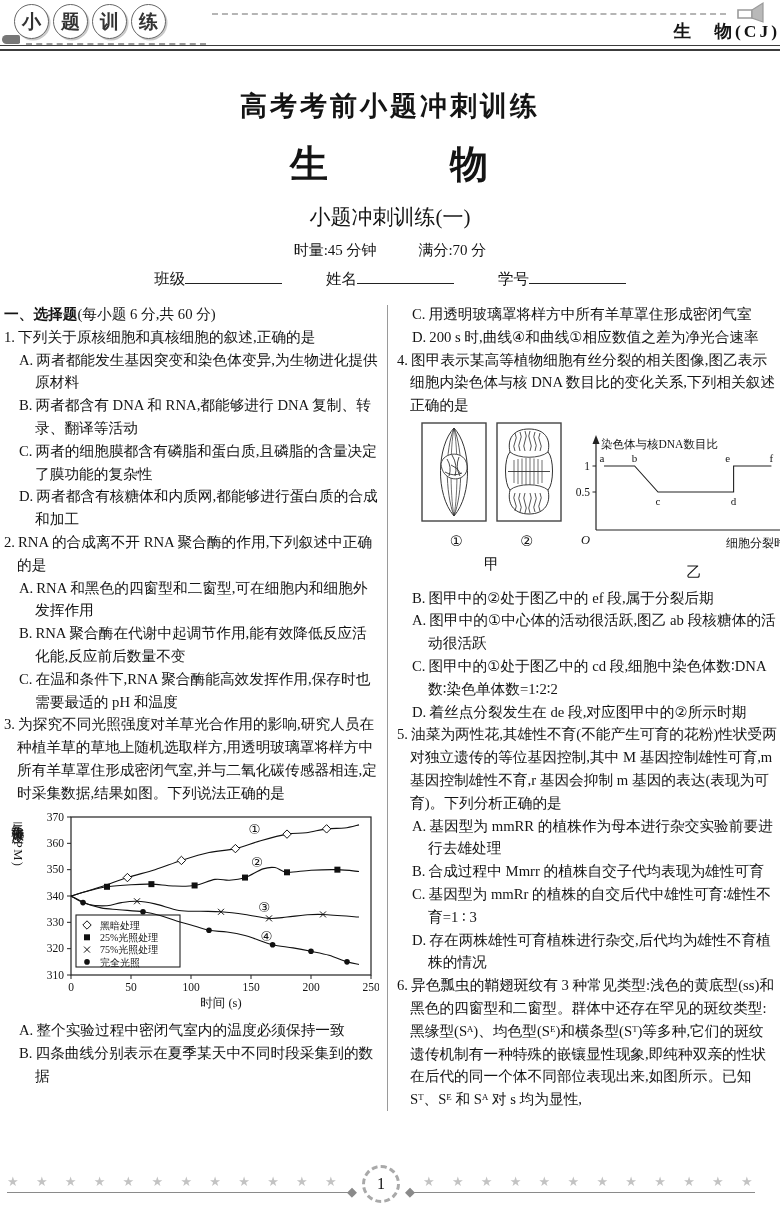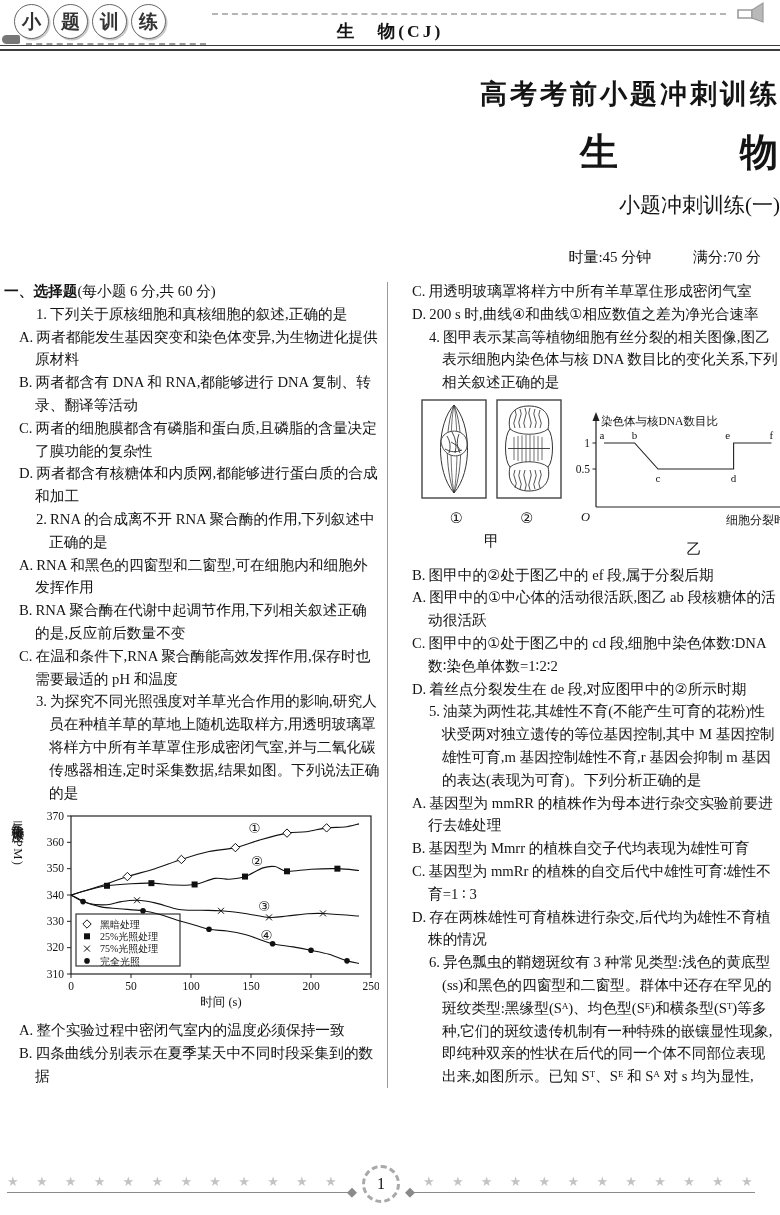--- a/index.html
+++ b/index.html
@@ -11,45 +11,45 @@
   .masthead{position:relative;height:52px;}
   .logo{position:absolute;left:14px;top:4px;display:flex;gap:4px;}
   .logo-circle{width:33px;height:33px;border:1.6px solid #666;border-radius:50%;
     display:flex;align-items:center;justify-content:center;font-size:19px;font-weight:bold;
     color:#333;background:#fff;box-shadow:1.5px 1.5px 0 #c9c9c9;}
   .logo-underline{position:absolute;left:26px;top:43px;width:180px;border-top:2px dashed #9a9a9a;}
   .hand-icon{position:absolute;left:2px;top:35px;width:18px;height:9px;background:#777;
     border-radius:5px 2px 2px 5px;}
   .deco-line{position:absolute;left:212px;top:13px;right:54px;border-top:2px dashed #b5b5b5;}
   .megaphone-icon{position:absolute;right:14px;top:1px;}
-  .masthead-subject{position:absolute;left:0;right:0;top:19px;text-align:center;
+  .masthead-subject{position:absolute;left:0;right:0;top:19px;text-align:right;
     font-size:17.5px;font-weight:bold;letter-spacing:3px;}
   .double-rule{position:absolute;left:0;right:0;top:45px;height:2.6px;
     border-top:1.4px solid #3c3c3c;border-bottom:2.8px solid #3c3c3c;}
 
   
-  .title-block{text-align:right;padding-top:24px;}
+  .title-block{text-align:center;padding-top:36px;}
   .main-title{font-size:27px;font-weight:bold;letter-spacing:3px;}
   .subject-title{font-size:38px;font-weight:bold;margin-top:15px;letter-spacing:2px;}
   .subtitle{font-size:21px;font-weight:normal;margin-top:13px;}
-  .meta{margin-top:29px;font-size:15px;}
+  .meta{margin-top:10px;font-size:15px;}
   .meta span{margin:0 19px;}
   .fields{margin-top:9px;font-size:15.5px;}
   .field{margin:0 20px;white-space:nowrap;}
   .blank{display:inline-block;width:97px;border-bottom:1.3px solid #222;height:13px;}
 
   
   .columns{display:flex;padding:13px 2px 0 4px;}
   .col{width:381px;font-size:14.7px;line-height:22.8px;}
   .col-left{padding-right:4px;}
   .divider{width:1px;background:#9a9a9a;margin:2px 2px 0 2px;}
   .col-right{padding-left:7px;}
   .sec-heading{font-weight:bold;}
   .sec-note{font-weight:normal;}
-  .qline{padding-left:13px;text-indent:-13px;margin-left:32px;}
+  .qline{padding-left:13px;text-indent:-13px;}
   .opt{padding-left:31px;text-indent:-16px;}
   .olabel{margin-right:3px;}
 
   
   .chart-wrap{display:flex;align-items:stretch;margin:4px 0 2px 2px;}
   .chart-ylabel{writing-mode:vertical-rl;font-size:12.5px;letter-spacing:1.5px;
     height:172px;padding-top:4px;color:#141414;}
 
   
   .fig4{display:flex;align-items:flex-start;gap:12px;margin:5px 0 3px 24px;}
@@ -100,20 +100,25 @@
   </div>
 
   <div class="title-block">
     <div class="main-title">高考考前小题冲刺训练</div>
     <div class="subject-title">生　　　物</div>
     <div class="subtitle">小题冲刺训练(一)</div>
     <div class="meta">
       <span>时量:45 分钟</span>
       <span>满分:70 分</span>
     </div>
+    <div class="fields">
+      <span class="field"><span>班级</span><span class="blank"></span></span>
+      <span class="field"><span>姓名</span><span class="blank"></span></span>
+      <span class="field"><span>学号</span><span class="blank"></span></span>
+    </div>
   </div>
 
   <div class="columns">
 
     <div class="col col-left">
       <div class="sec-heading">
         <span>一、选择题</span><span class="sec-note">(每小题 6 分,共 60 分)</span>
       </div>
 
       <div>
@@ -124,21 +129,21 @@
         <div class="opt"><span class="olabel">B.</span><span>两者都含有 DNA 和 RNA,都能够进行 DNA 复制、转录、翻译等活动</span></div>
         <div class="opt"><span class="olabel">C.</span><span>两者的细胞膜都含有磷脂和蛋白质,且磷脂的含量决定了膜功能的复杂性</span></div>
         <div class="opt"><span class="olabel">D.</span><span>两者都含有核糖体和内质网,都能够进行蛋白质的合成和加工</span></div>
       </div>
 
       <div>
         <div class="qline">
           <span class="olabel">2.</span><span>RNA 的合成离不开 RNA 聚合酶的作用,下列叙述中正确的是</span>
         </div>
         <div class="opt"><span class="olabel">A.</span><span>RNA 和黑色的四窗型和二窗型,可在细胞内和细胞外发挥作用</span></div>
-        <div class="opt"><span class="olabel">B.</span><span>RNA 聚合酶在代谢中起调节作用,下列相关叙述正确的是,反应前后数量不变</span></div>
+        <div class="opt"><span class="olabel">B.</span><span>RNA 聚合酶在代谢中起调节作用,能有效降低反应活化能,反应前后数量不变</span></div>
         <div class="opt"><span class="olabel">C.</span><span>在温和条件下,RNA 聚合酶能高效发挥作用,保存时也需要最适的 pH 和温度</span></div>
       </div>
 
       <div>
         <div class="qline">
           <span class="olabel">3.</span><span>为探究不同光照强度对羊草光合作用的影响,研究人员在种植羊草的草地上随机选取样方,用透明玻璃罩将样方中所有羊草罩住形成密闭气室,并与二氧化碳传感器相连,定时采集数据,结果如图。下列说法正确的是</span>
         </div>
         <div class="chart-wrap">
           <div class="chart-ylabel">二氧化碳浓度 (PPM)</div>
           <div><svg width="350" height="202" viewBox="0 0 350 202">
@@ -290,21 +295,21 @@
         <div class="opt"><span class="olabel">A.</span><span>图甲中的①中心体的活动很活跃,图乙 ab 段核糖体的活动很活跃</span></div>
         <div class="opt"><span class="olabel">C.</span><span>图甲中的①处于图乙中的 cd 段,细胞中染色体数∶DNA 数∶染色单体数=1∶2∶2</span></div>
         <div class="opt"><span class="olabel">D.</span><span>着丝点分裂发生在 de 段,对应图甲中的②所示时期</span></div>
       </div>
 
       <div>
         <div class="qline">
           <span class="olabel">5.</span><span>油菜为两性花,其雄性不育(不能产生可育的花粉)性状受两对独立遗传的等位基因控制,其中 M 基因控制雄性可育,m 基因控制雄性不育,r 基因会抑制 m 基因的表达(表现为可育)。下列分析正确的是</span>
         </div>
         <div class="opt"><span class="olabel">A.</span><span>基因型为 mmRR 的植株作为母本进行杂交实验前要进行去雄处理</span></div>
-        <div class="opt"><span class="olabel">B.</span><span>基因型为 Mmrr 的植株自交子代均表现为雄性可育</span></div>
+        <div class="opt"><span class="olabel">B.</span><span>合成过程中 Mmrr 的植株自交子代均表现为雄性可育</span></div>
         <div class="opt"><span class="olabel">C.</span><span>基因型为 mmRr 的植株的自交后代中雄性可育∶雄性不育=1 ∶ 3</span></div>
         <div class="opt"><span class="olabel">D.</span><span>存在两株雄性可育植株进行杂交,后代均为雄性不育植株的情况</span></div>
       </div>
 
       <div>
         <div class="qline">
           <span class="olabel">6.</span><span>异色瓢虫的鞘翅斑纹有 3 种常见类型:浅色的黄底型(ss)和黑色的四窗型和二窗型。群体中还存在罕见的斑纹类型:黑缘型(Sᴬ)、均色型(Sᴱ)和横条型(Sᵀ)等多种,它们的斑纹遗传机制有一种特殊的嵌镶显性现象,即纯种双亲的性状在后代的同一个体不同部位表现出来,如图所示。已知 Sᵀ、Sᴱ 和 Sᴬ 对 s 均为显性,</span>
         </div>
       </div>
     </div>

